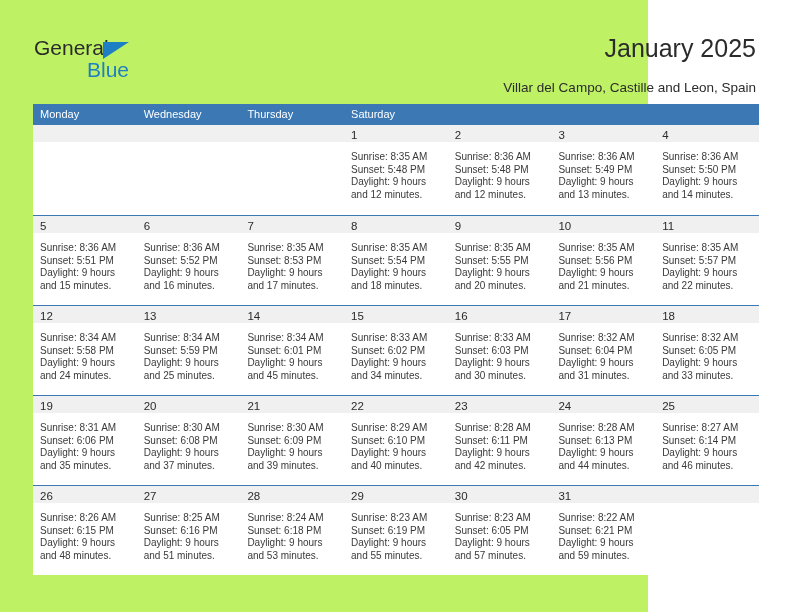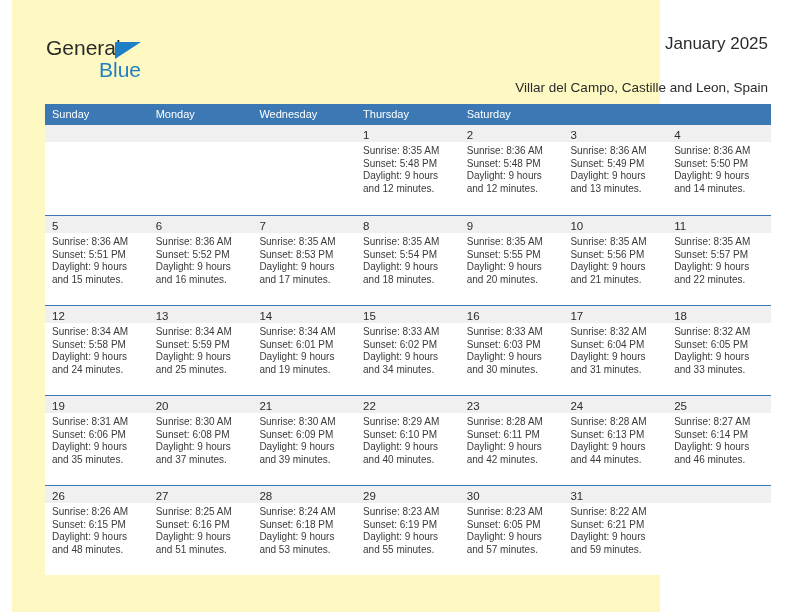--- a/index.html
+++ b/index.html
@@ -8,22 +8,21 @@
     padding: 0;
     width: 792px;
     height: 612px;
     background: #ffffff;
     font-family: "Liberation Sans", sans-serif;
   }
   .page {
     position: relative;
     width: 648px;
     height: 612px;
-    background: #fef9c3;
-    margin-left: 12px;
+    background: #bef264;
   }
 
   
   .top {
     position: absolute;
     left: 0; top: 0;
     width: 792px;
     height: 100px;
   }
   .logo {
@@ -54,21 +53,21 @@
     left: 53px;
     top: 22px;
     font-size: 21px;
     color: #1f7fc4;
   }
 
   .title {
     position: absolute;
     right: 36px;
     top: 34px;
-    font-size: 17px;
+    font-size: 25px;
     color: #2b2b2b;
     text-align: center;
     white-space: nowrap;
   }
   .subtitle {
     position: absolute;
     right: 36px;
     top: 80px;
     font-size: 13.5px;
     color: #2b2b2b;
@@ -119,21 +118,21 @@
     height: 17px;
     background: #f0f0f0;
     padding-left: 7px;
   }
   .cell .daynum {
     font-size: 11.5px;
     color: #2b2b2b;
     line-height: 17px;
   }
   .cell .info {
-    padding: 3px 5px 0 7px;
+    padding: 9px 5px 0 7px;
     font-size: 10px;
     line-height: 12.6px;
     color: #3a3a3a;
   }
   .cell .info div { white-space: nowrap; }
   .cell.empty .daynum-band { background: #f0f0f0; }
 </style>
 </head>
 <body>
 
@@ -144,21 +143,20 @@
       <span class="logo-general">General</span>
       <span class="logo-tri"></span>
       <span class="logo-blue">Blue</span>
     </div>
     <div class="title">January 2025</div>
     <div class="subtitle">Villar del Campo, Castille and Leon, Spain</div>
   </div>
 
   <div class="calendar">
     <div class="week-head">
-      <div class="dow">Sunday</div>
       <div class="dow">Monday</div>
       <div class="dow">Wednesday</div>
       <div class="dow">Thursday</div>
       <div class="dow">Saturday</div>
     </div>
     <div id="weeks-container">
         <div class="week">
           <div class="cell empty">
             <div class="daynum-band"><span class="daynum"></span></div>
           </div>
@@ -288,21 +286,21 @@
               <div>Daylight: 9 hours</div>
               <div>and 25 minutes.</div>
             </div>
           </div>
           <div class="cell">
             <div class="daynum-band"><span class="daynum">14</span></div>
             <div class="info">
               <div>Sunrise: 8:34 AM</div>
               <div>Sunset: 6:01 PM</div>
               <div>Daylight: 9 hours</div>
-              <div>and 19 minutes.</div>
+              <div>and 45 minutes.</div>
             </div>
           </div>
           <div class="cell">
             <div class="daynum-band"><span class="daynum">15</span></div>
             <div class="info">
               <div>Sunrise: 8:33 AM</div>
               <div>Sunset: 6:02 PM</div>
               <div>Daylight: 9 hours</div>
               <div>and 34 minutes.</div>
             </div>

